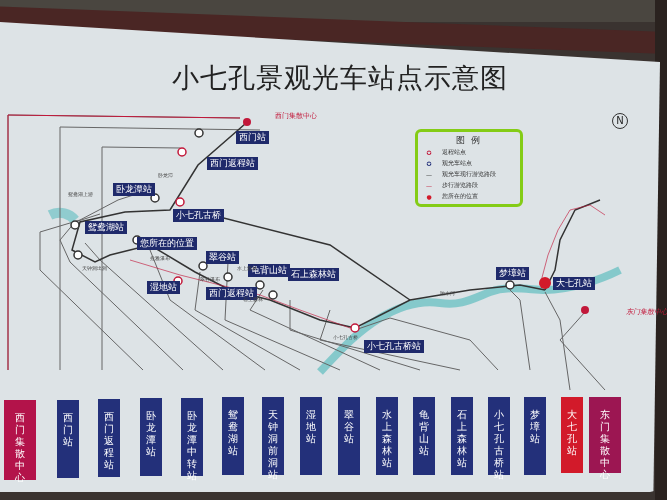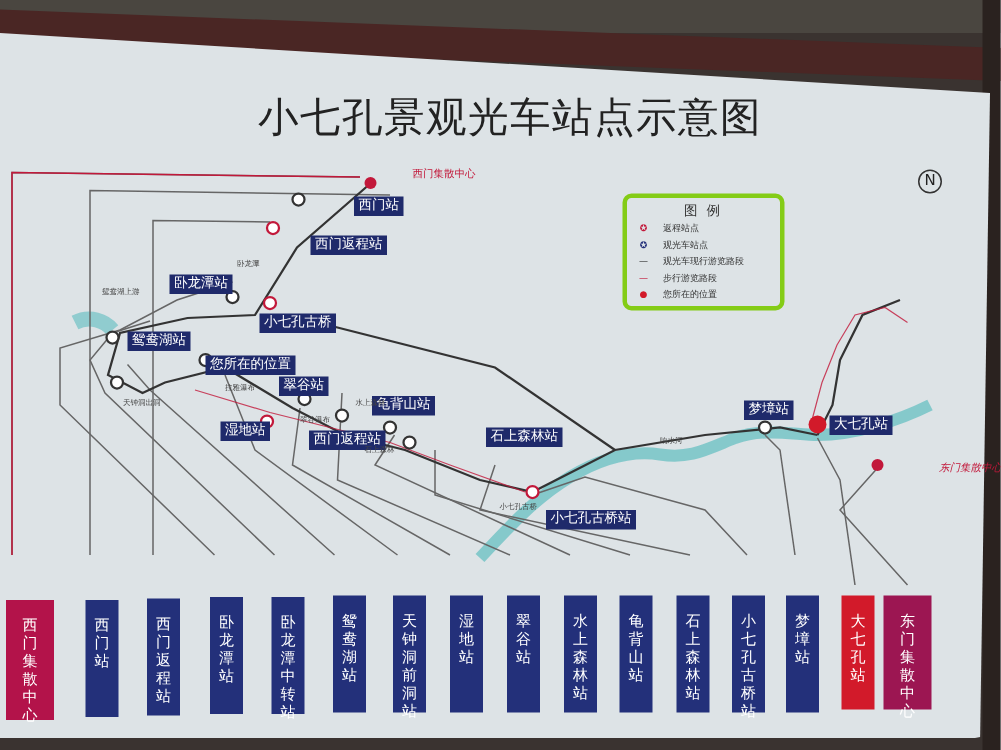--- a/index.html
+++ b/index.html
@@ -99,25 +99,25 @@
 
 <div class="redtxt" style="left:262px;top:111px;padding-left:13px;">西门集散中心</div>
 <div class="redtxt" style="left:626px;top:307px;font-style:italic;">东门集散中心</div>
 
 <div class="lbl" style="left:236px;top:131px;">西门站</div>
 <div class="lbl" style="left:207px;top:157px;">西门返程站</div>
 <div class="lbl" style="left:113px;top:183px;">卧龙潭站</div>
 <div class="lbl" style="left:173px;top:209px;">小七孔古桥</div>
 <div class="lbl" style="left:85px;top:221px;">鸳鸯湖站</div>
 <div class="lbl" style="left:137px;top:237px;">您所在的位置</div>
-<div class="lbl" style="left:186px;top:251px;text-align:center;">翠谷站</div>
+<div class="lbl" style="left:206px;top:251px;text-align:center;">翠谷站</div>
 <div class="lbl" style="left:147px;top:281px;">湿地站</div>
 <div class="lbl" style="left:248px;top:264px;">龟背山站</div>
 <div class="lbl" style="left:206px;top:287px;">西门返程站</div>
-<div class="lbl" style="left:288px;top:285px;margin-left:36px;">石上森林站</div>
+<div class="lbl" style="left:288px;top:268px;">石上森林站</div>
 <div class="lbl" style="left:364px;top:340px;">小七孔古桥站</div>
 <div class="lbl" style="left:496px;top:267px;">梦墇站</div>
 <div class="lbl" style="left:553px;top:277px;">大七孔站</div>
 
 <div class="small" style="left:68px;top:191px;">鸳鸯湖上游</div>
 <div class="small" style="left:82px;top:265px;">天钟洞出洞</div>
 <div class="small" style="left:158px;top:172px;">卧龙潭</div>
 <div class="small" style="left:150px;top:255px;">拉雅瀑布</div>
 <div class="small" style="left:237px;top:265px;">水上森林</div>
 <div class="small" style="left:243px;top:296px;">石上森林</div>

